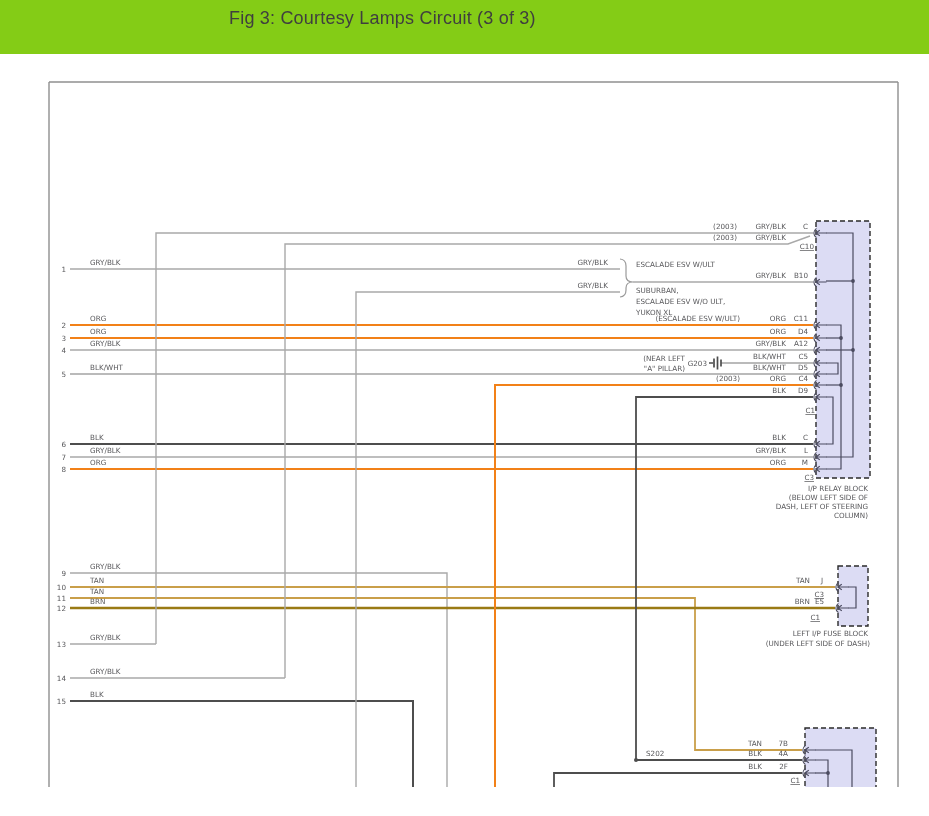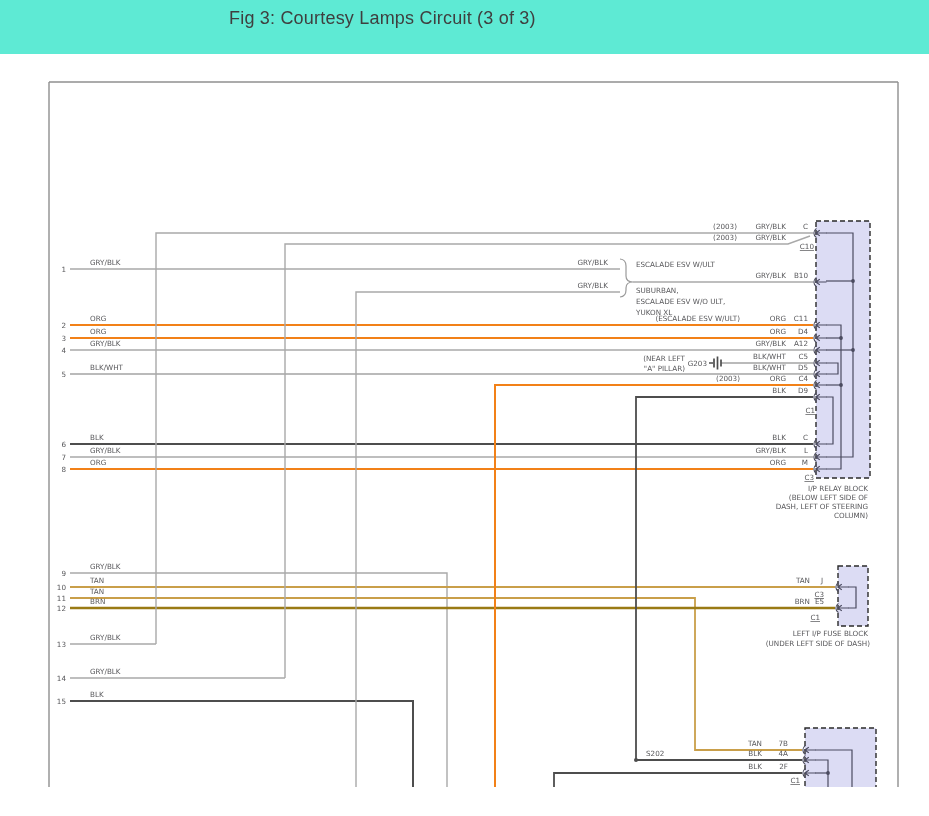--- a/index.html
+++ b/index.html
@@ -1,18 +1,18 @@
 <!DOCTYPE html>
 <html><head>
 <meta charset="utf-8">
 <style>
   html,body{margin:0;padding:0;}
   body{width:929px;height:816px;background:#ffffff;overflow:hidden;position:relative;
        font-family:"Liberation Sans",sans-serif;}
-  .title-bar{position:absolute;top:0;left:0;width:929px;height:54px;background:#5eead4;}
+  .title-bar{position:absolute;top:0;left:0;width:929px;height:54px;background:#84cc16;}
   .title-bar .title{position:absolute;left:229px;top:8px;font-size:18px;color:#3f3f3f;
        letter-spacing:0.2px;white-space:nowrap;}
   #dsvg{position:absolute;top:0;left:0;}
   #dsvg text{font-family:"DejaVu Sans","Liberation Sans",sans-serif;}
 </style>
 </head>
 <body>
 
 <div class="title-bar">
   <span class="title">Fig 3: Courtesy Lamps Circuit (3 of 3)</span>

